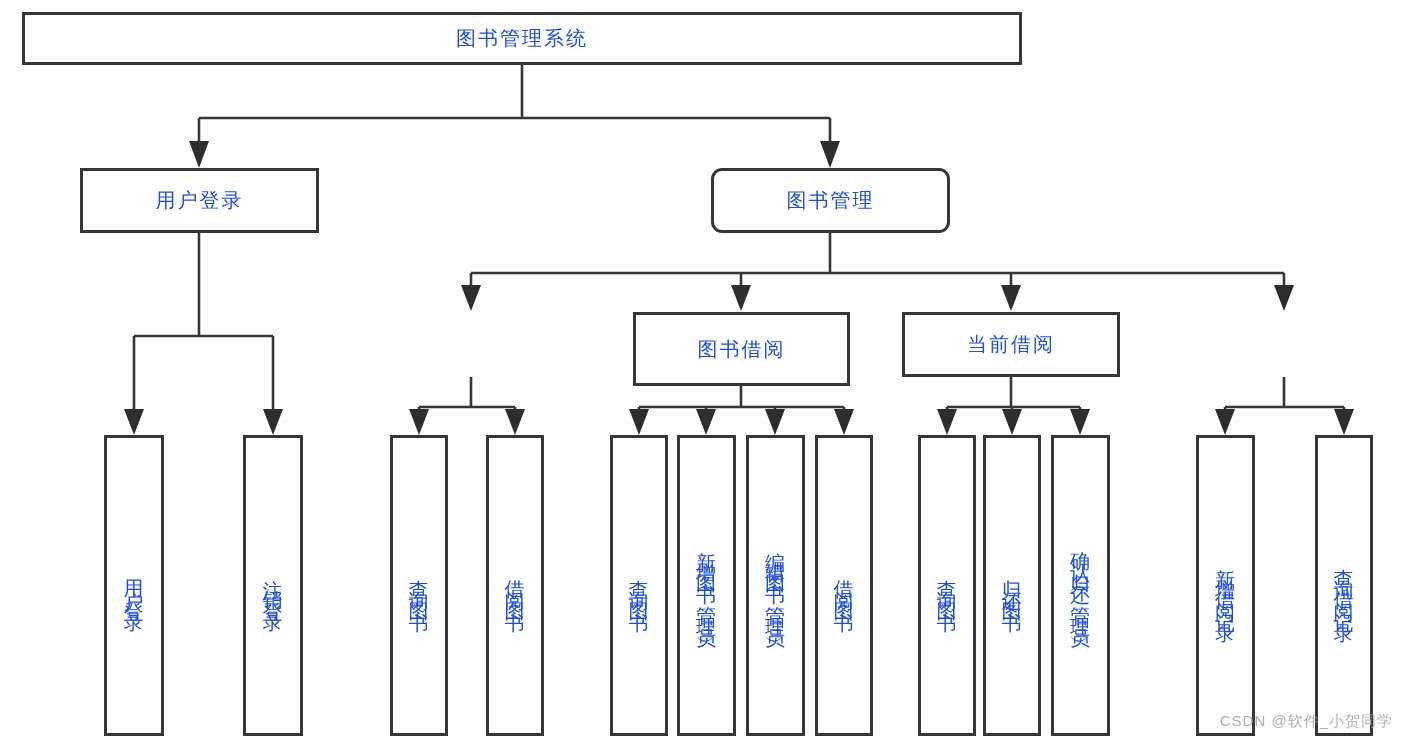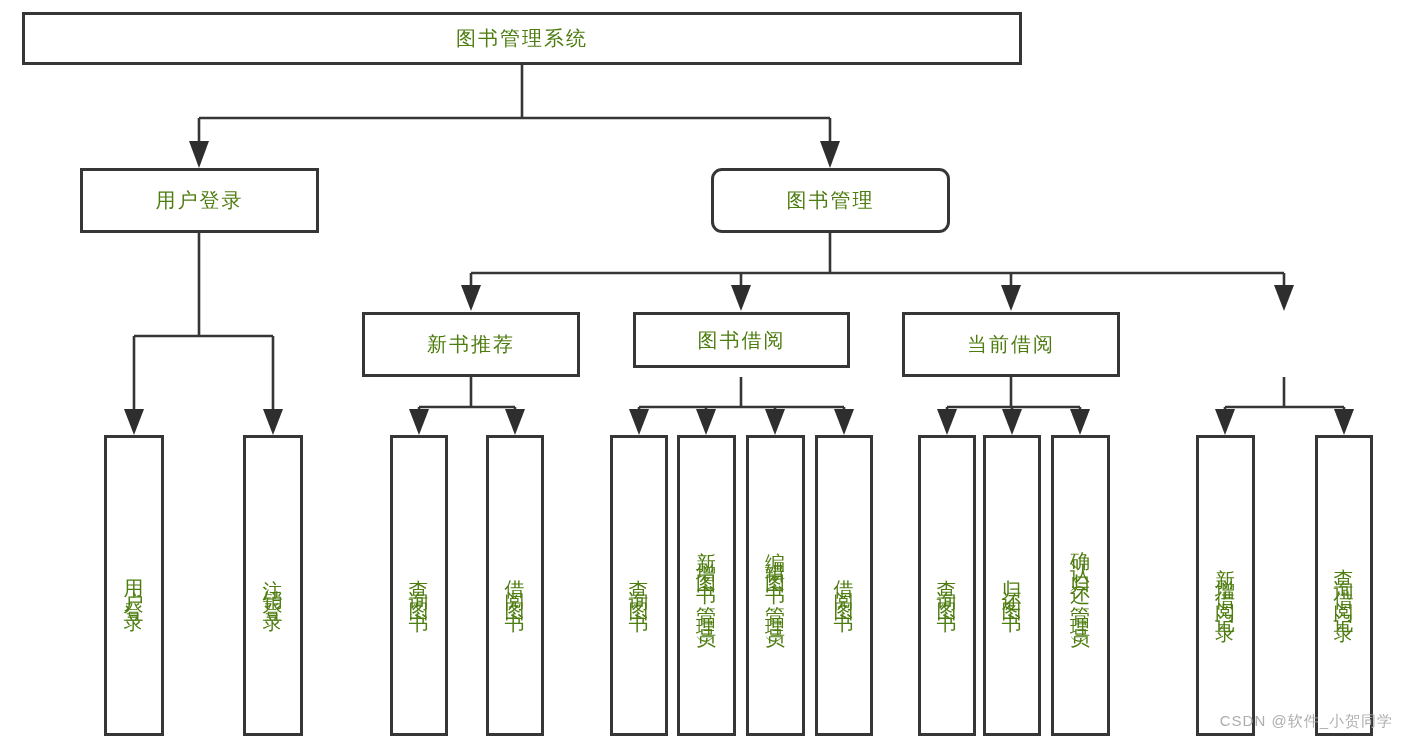--- a/index.html
+++ b/index.html
@@ -21,21 +21,21 @@
     top: 0;
     width: 1405px;
     height: 747px;
     pointer-events: none;
   }
   .node {
     position: absolute;
     box-sizing: border-box;
     background: #ffffff;
     border: 3px solid #363636;
-    color: #4d7c0f;
+    color: #1d4ed8;
     display: flex;
     align-items: center;
     justify-content: center;
     font-size: 20px;
     letter-spacing: 2px;
     white-space: nowrap;
     z-index: 2;
   }
   .leaf {
     writing-mode: vertical-rl;
@@ -101,22 +101,21 @@
       <polygon points="1215,409 1235,409 1225,435"></polygon>
       <polygon points="1334,409 1354,409 1344,435"></polygon>
     </g>
   </svg>
 
   <div class="node" style="left:22px; top:12px; width:1000px; height:53px;">图书管理系统</div>
 
   <div class="node" style="left:80px; top:168px; width:239px; height:65px;">用户登录</div>
   <div class="node" style="left:711px; top:168px; width:239px; height:65px;border-radius:11px;">图书管理</div>
 
-  <div class="node" style="left:362px; top:312px; width:218px; height:65px;">新书推荐</div>
-  <div class="node" style="left:633px; top:312px; width:217px; height:56px;">图书借阅</div>
+  <div class="node" style="left:633px; top:312px; width:217px; height:74px;">图书借阅</div>
   <div class="node" style="left:902px; top:312px; width:218px; height:65px;">当前借阅</div>
 
   <div class="node leaf" style="left:104px; top:435px; width:60px; height:301px;">用户登录</div>
   <div class="node leaf" style="left:243px; top:435px; width:60px; height:301px;">注销登录</div>
 
   <div class="node leaf" style="left:390px; top:435px; width:58px; height:301px;">查询图书</div>
   <div class="node leaf" style="left:486px; top:435px; width:58px; height:301px;">借阅图书</div>
 
   <div class="node leaf" style="left:610px; top:435px; width:58px; height:301px;">查询图书</div>
   <div class="node leaf" style="left:677px; top:435px; width:59px; height:301px;">新增图书（管理员）</div>

